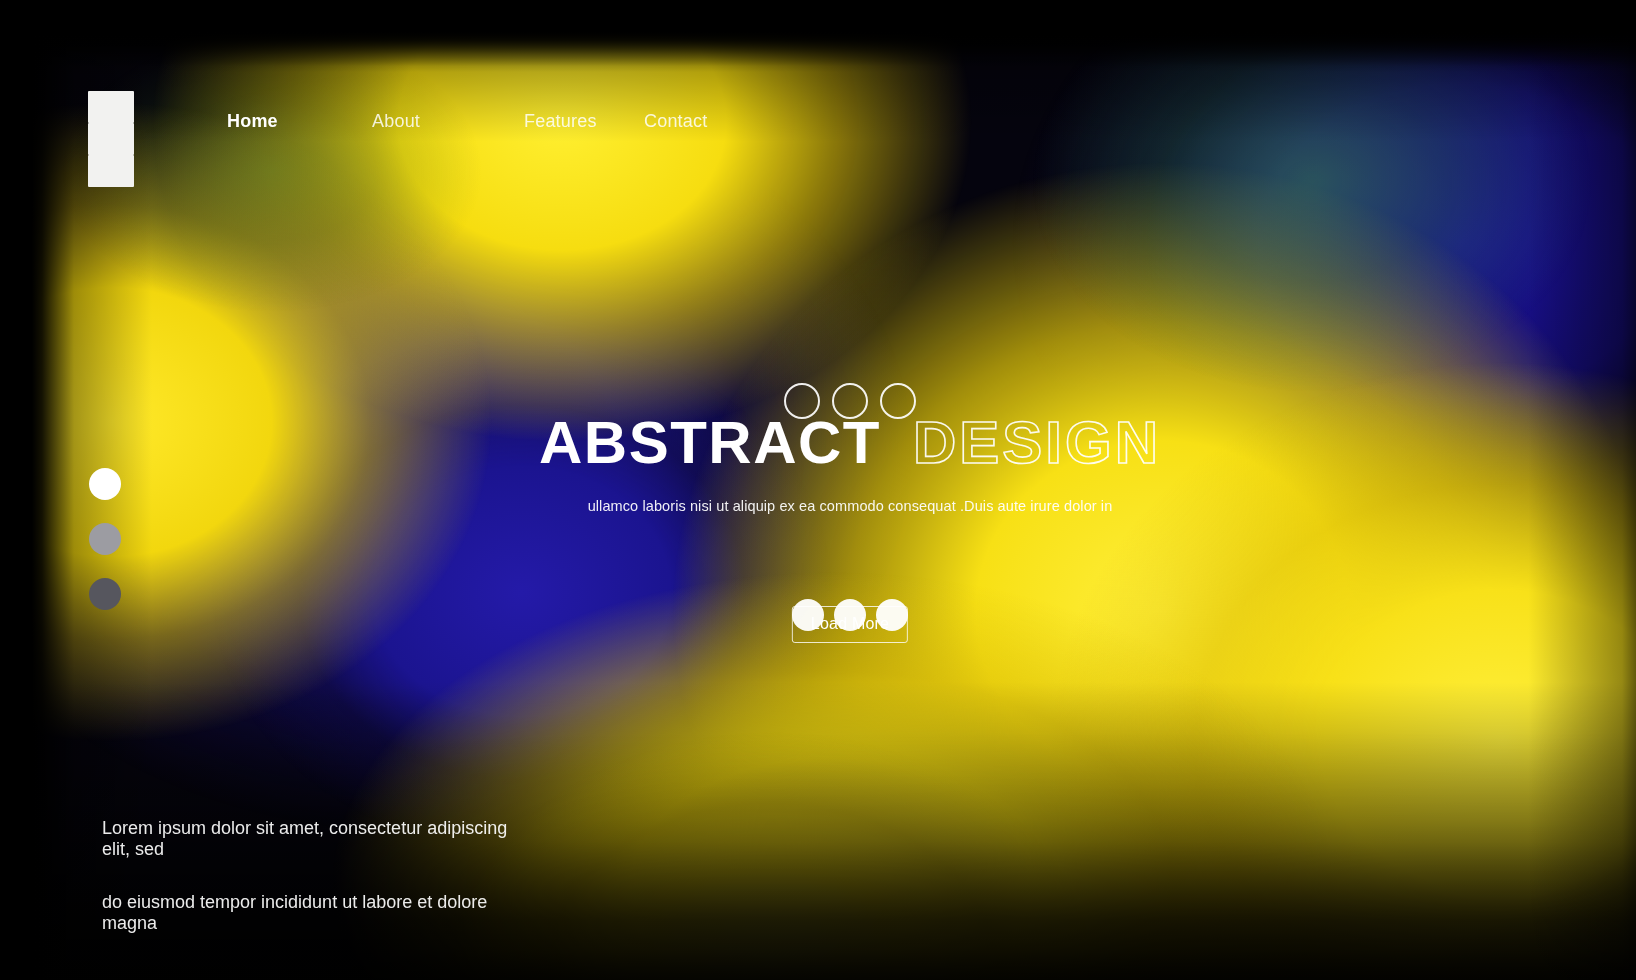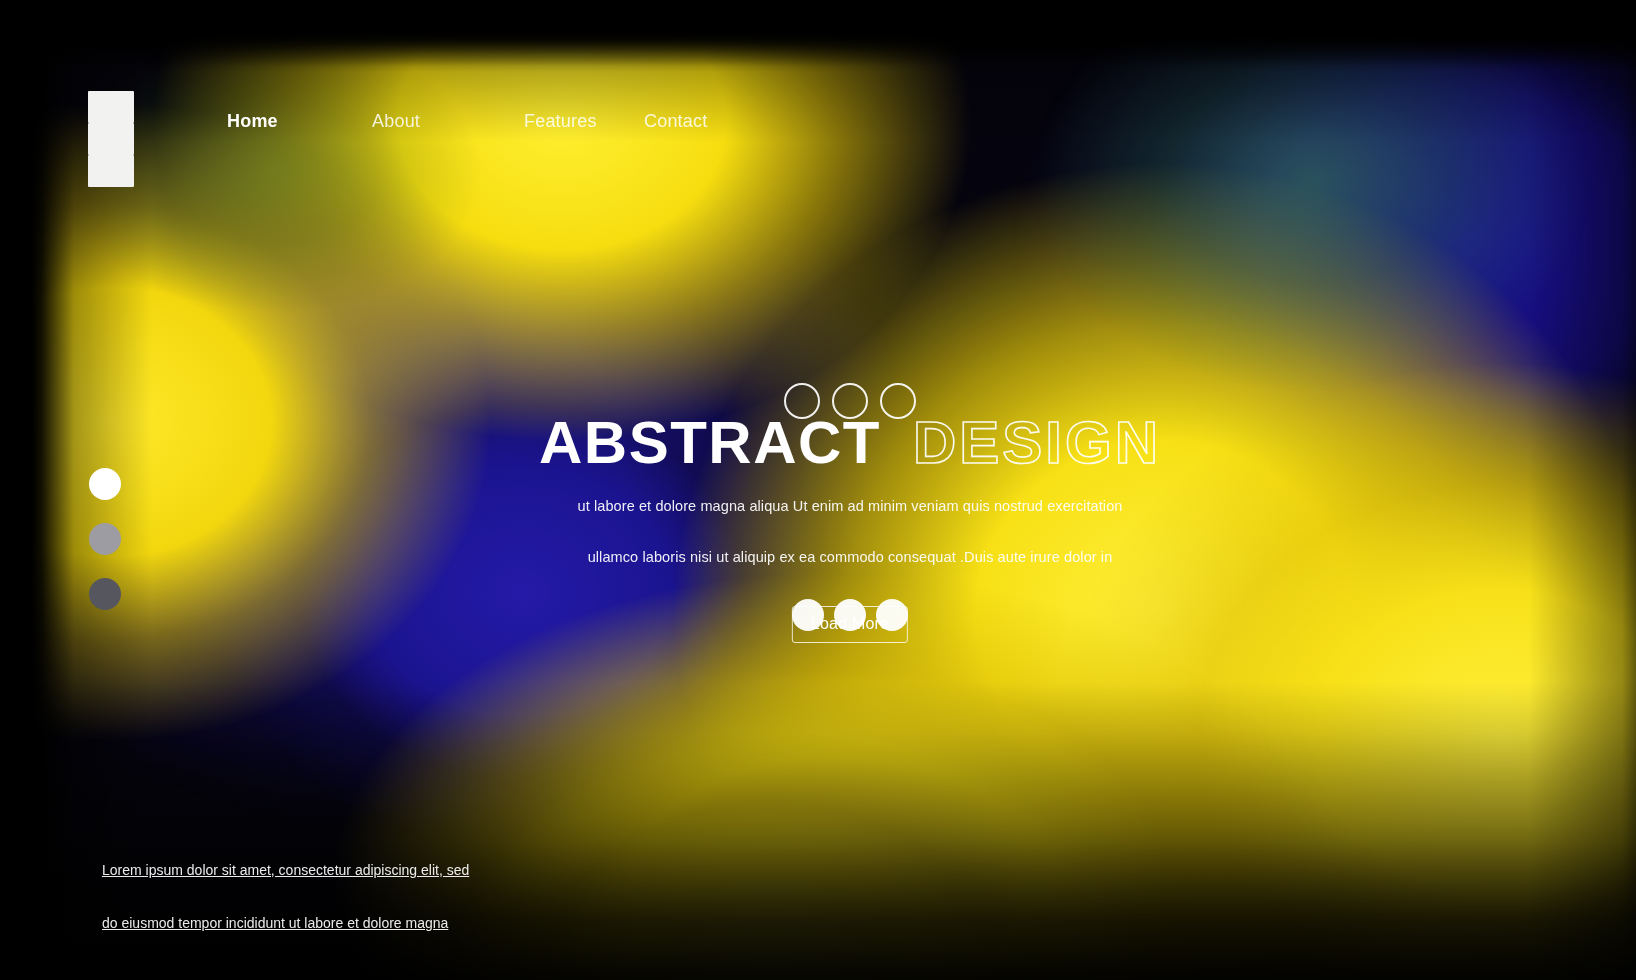--- a/index.html
+++ b/index.html
@@ -283,25 +283,24 @@
     font-family: "Liberation Sans", sans-serif;
     letter-spacing: 0.2px;
     cursor: pointer;
   }
 
   
   .footnote {
     position: absolute;
     left: 38px; bottom: 46px;
     color: rgba(255,255,255,0.92);
-    font-size: 14px;
+    font-size: 18px;
     line-height: 21px;
     max-width: 470px;
     z-index: 10;
-    text-decoration: underline;
   }
   .footnote p { margin: 0; }
 
   .brand {
     position: absolute;
     right: 36px; bottom: 44px;
     color: #ffffff;
     font-size: 38px;
     font-weight: bold;
     line-height: 38px;
@@ -358,21 +357,20 @@
 
     <div class="ringrow">
       <div class="ring"></div>
       <div class="ring"></div>
       <div class="ring"></div>
     </div>
 
     <h1 class="heroTitle"><span class="t-solid">ABSTRACT</span><span class="t-outline">DESIGN</span></h1>
 
     <div class="heroBody">
-      <p>ut labore et dolore magna aliqua  Ut enim ad minim veniam  quis nostrud exercitation</p>
       <p>ullamco laboris nisi ut aliquip ex ea commodo consequat .Duis aute irure dolor in</p>
     </div>
 
     <div class="dotrow">
       <div class="sdot"></div>
       <div class="sdot"></div>
       <div class="sdot"></div>
     </div>
 
     <button class="loadmore">Load More</button>

